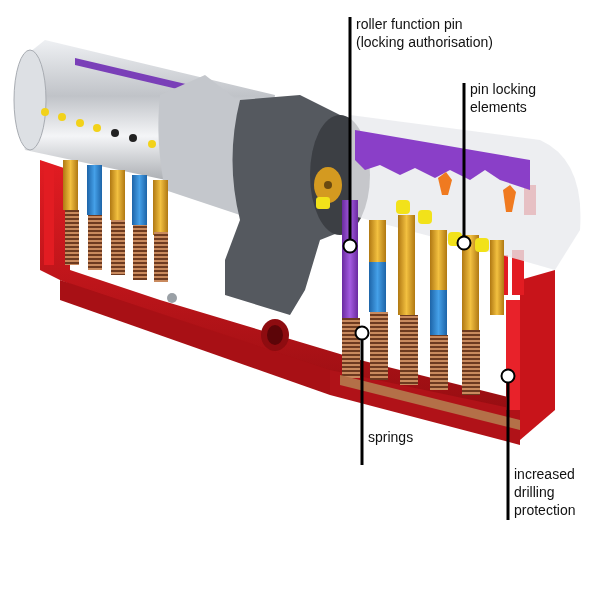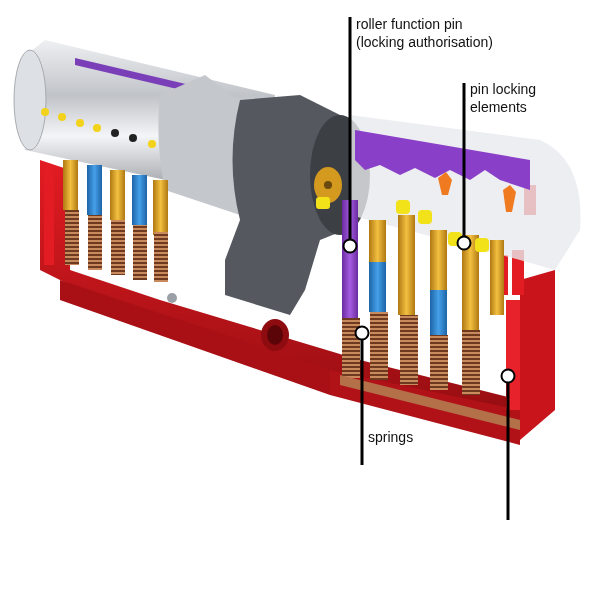--- a/index.html
+++ b/index.html
@@ -136,13 +136,16 @@
       <line x1="508" y1="376" x2="508" y2="520" stroke="#000" stroke-width="3"></line>
       <circle cx="508" cy="376" r="6.5" fill="#fff" stroke="#000" stroke-width="2"></circle>
     </g>
   </svg>
 
   <div class="label" style="left:356px; top:15px;">roller function pin
 (locking authorisation)</div>
   <div class="label" style="left:470px; top:80px;">pin locking
 elements</div>
   <div class="label" style="left:368px; top:428px;">springs</div>
+  <div class="label" style="left:514px; top:465px;">increased
+drilling
+protection</div>
 </div>
 
 </body></html>

